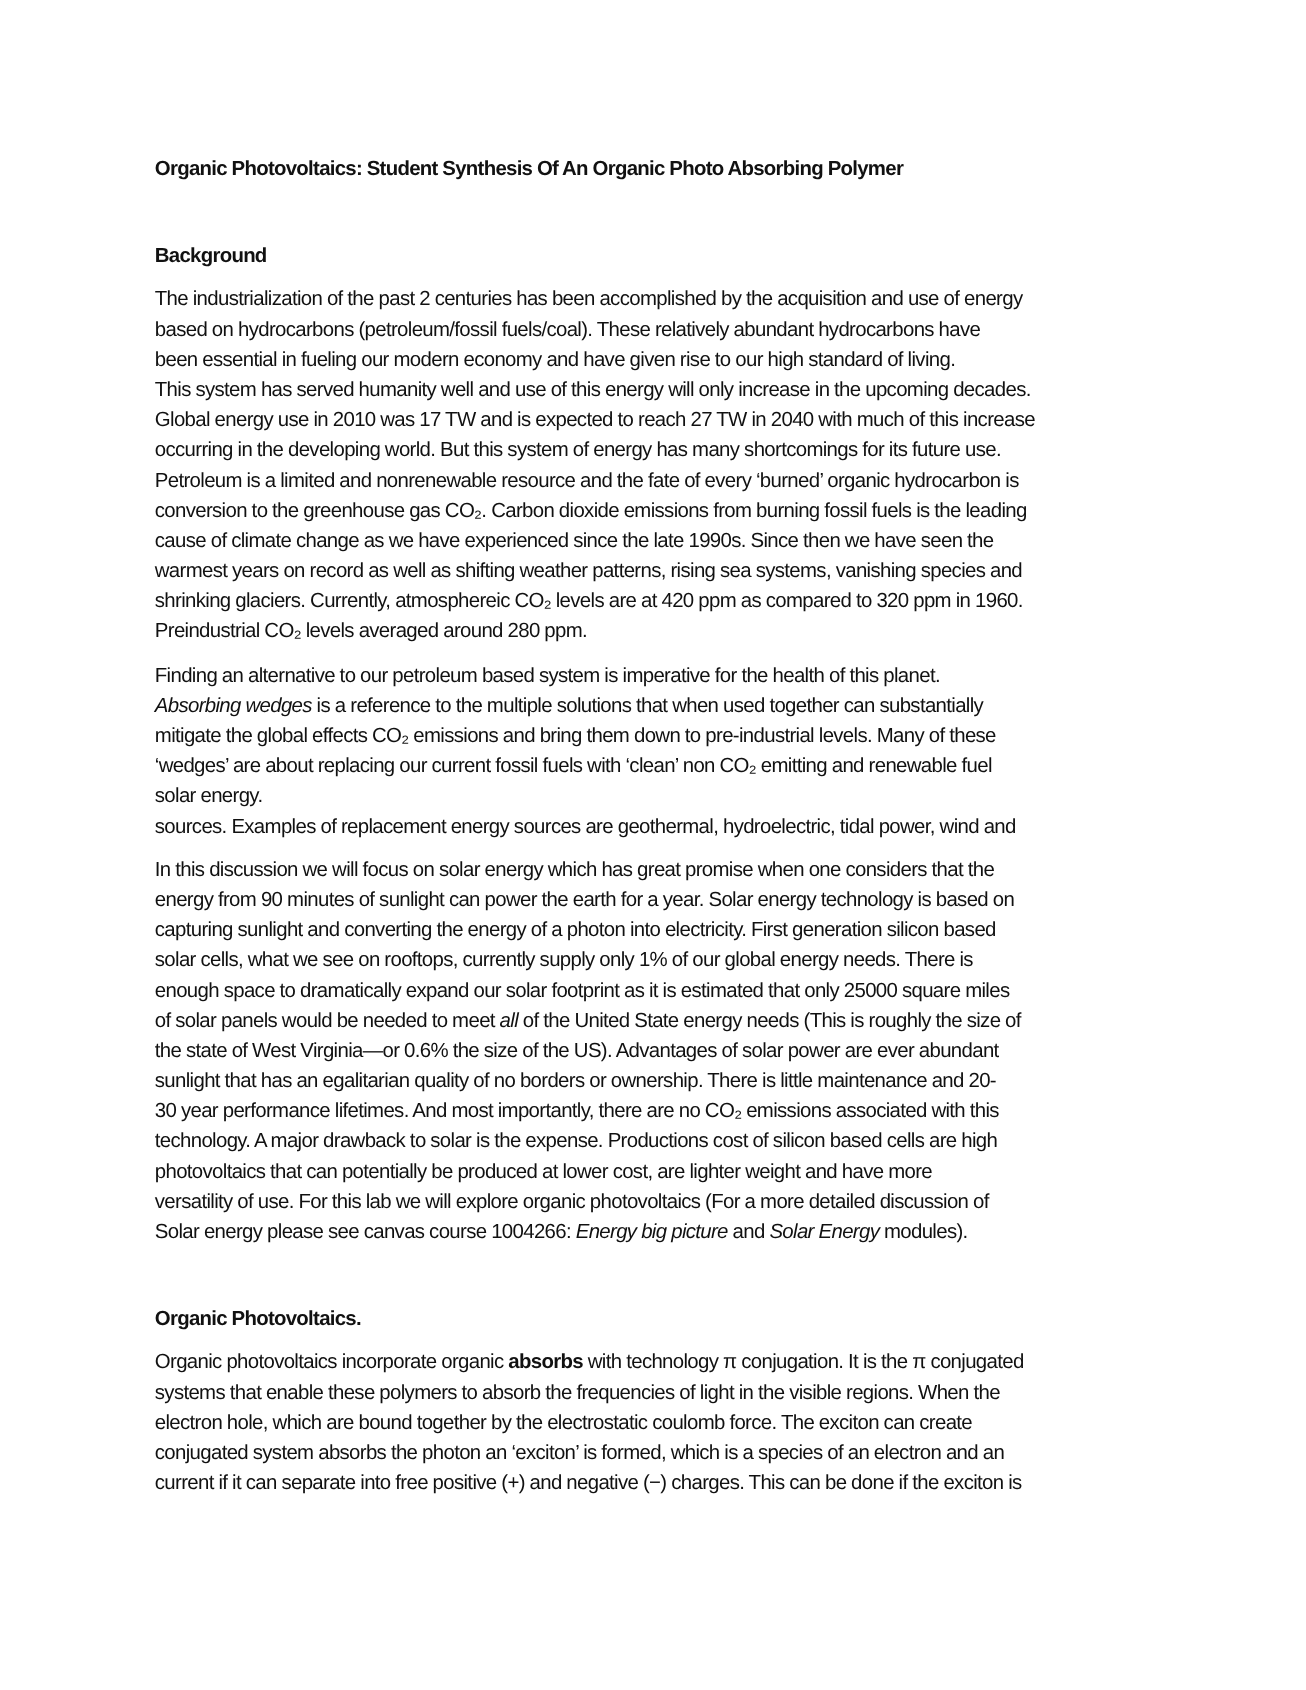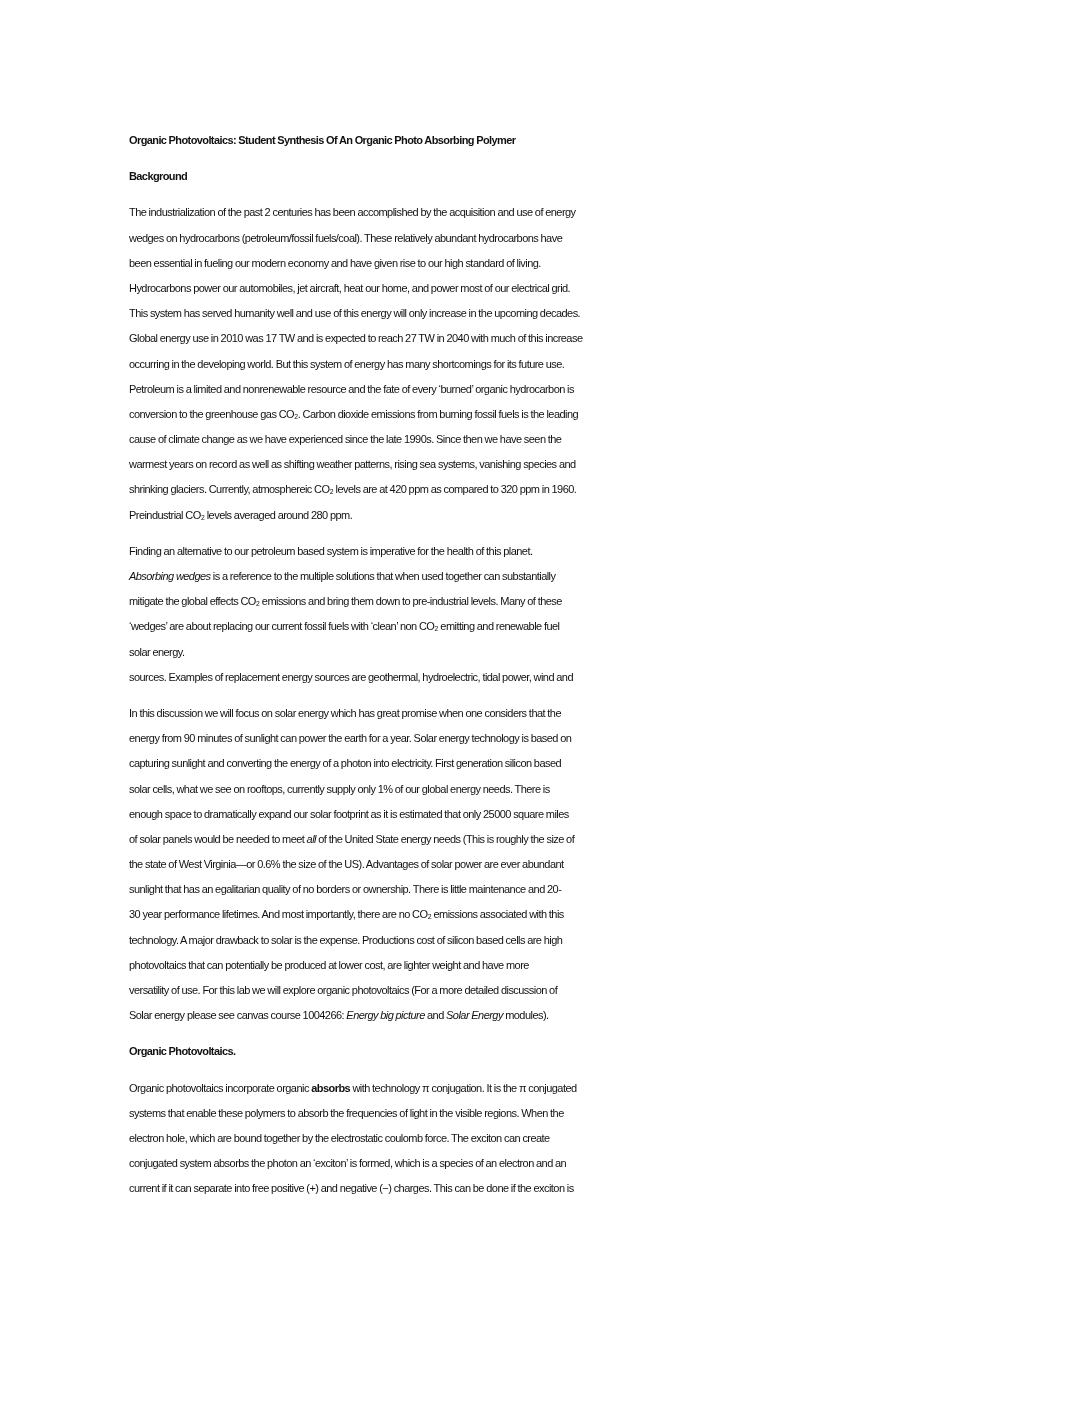--- a/index.html
+++ b/index.html
@@ -1,42 +1,41 @@
 <!DOCTYPE html>
 <html><head>
 <meta charset="utf-8">
 <style>
   html, body { margin: 0; padding: 0; background: #ffffff; }
   body { width: 1088px; height: 1408px; position: relative; overflow: hidden; }
   .page {
     position: absolute; left: 129px; top: 128px; width: 840px;
     font-family: "Liberation Sans", sans-serif; color: #111111;
-    font-size: 11px; letter-spacing: -0.55px; word-spacing: -0.2px;
+    font-size: 17px; letter-spacing: -0.55px; word-spacing: -0.2px;
   }
   .line { height: 25.2px; line-height: 25.2px; white-space: nowrap; }
   .gap { height: 11px; }
   .title { font-weight: bold; letter-spacing: -0.6px; }
-  .heading { font-weight: bold; letter-spacing: -0.6px; }
+  .heading { font-weight: bold; letter-spacing: -0.6px; margin-top: 36px; }
   b { font-weight: bold; }
   i { font-style: italic; }
 </style>
 </head>
 <body>
 
 <div class="page">
   <div class="line title">Organic Photovoltaics:  Student Synthesis Of An Organic Photo Absorbing Polymer</div>
   <div class="gap"></div>
   <div class="line heading">Background</div>
   <div class="gap"></div>
 
   <div>
     <div class="line">The industrialization of the past 2 centuries has been accomplished by the acquisition and use of energy</div>
-    <div class="line">wedges on hydrocarbons (petroleum/fossil fuels/coal). These relatively abundant hydrocarbons have</div>
+    <div class="line">based on hydrocarbons (petroleum/fossil fuels/coal). These relatively abundant hydrocarbons have</div>
     <div class="line">been essential in fueling our modern economy and have given rise to our high standard of living.</div>
-    <div class="line">Hydrocarbons power our automobiles, jet aircraft, heat our home, and power most of our electrical grid.</div>
     <div class="line">This system has served humanity well and use of this energy will only increase in the upcoming decades.</div>
     <div class="line">Global energy use in 2010 was 17 TW and is expected to reach 27 TW in 2040 with much of this increase</div>
     <div class="line">occurring in the developing world.  But this system of energy has many shortcomings for its future use.</div>
     <div class="line">Petroleum is a limited and nonrenewable resource and the fate of every ‘burned’ organic hydrocarbon is</div>
     <div class="line">conversion to the greenhouse gas CO₂.  Carbon dioxide emissions from burning fossil fuels is the leading</div>
     <div class="line">cause of climate change as we have experienced since the late 1990s. Since then we have seen the</div>
     <div class="line">warmest years on record as well as shifting weather patterns, rising sea systems, vanishing species and</div>
     <div class="line">shrinking glaciers.  Currently, atmosphereic CO₂ levels are at 420 ppm as compared to 320 ppm in 1960.</div>
     <div class="line">Preindustrial CO₂ levels averaged around 280 ppm.</div>
   </div>

